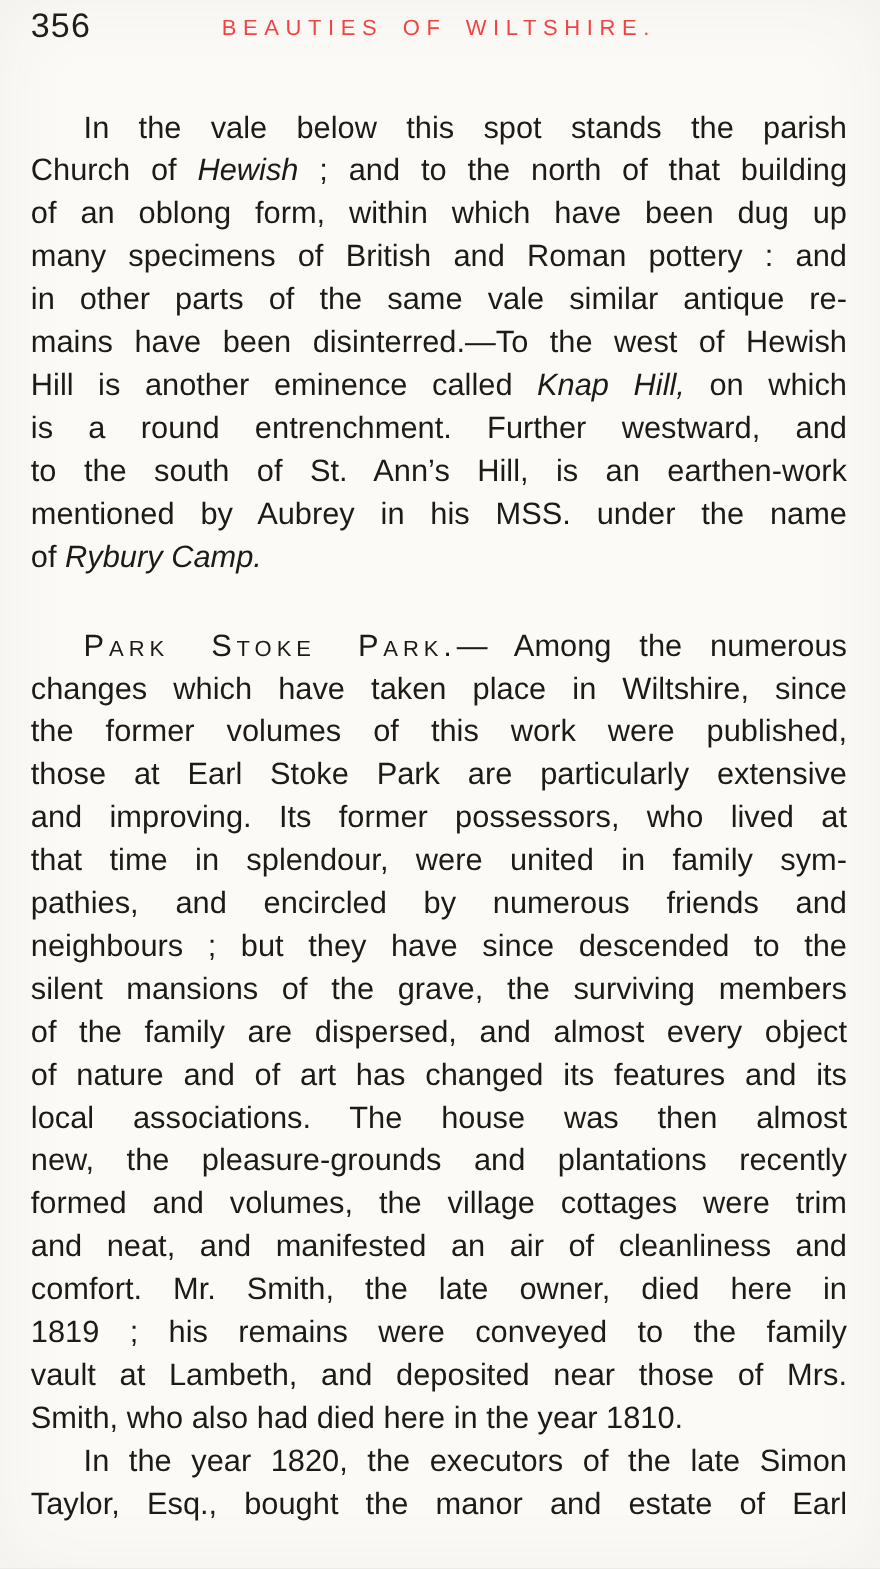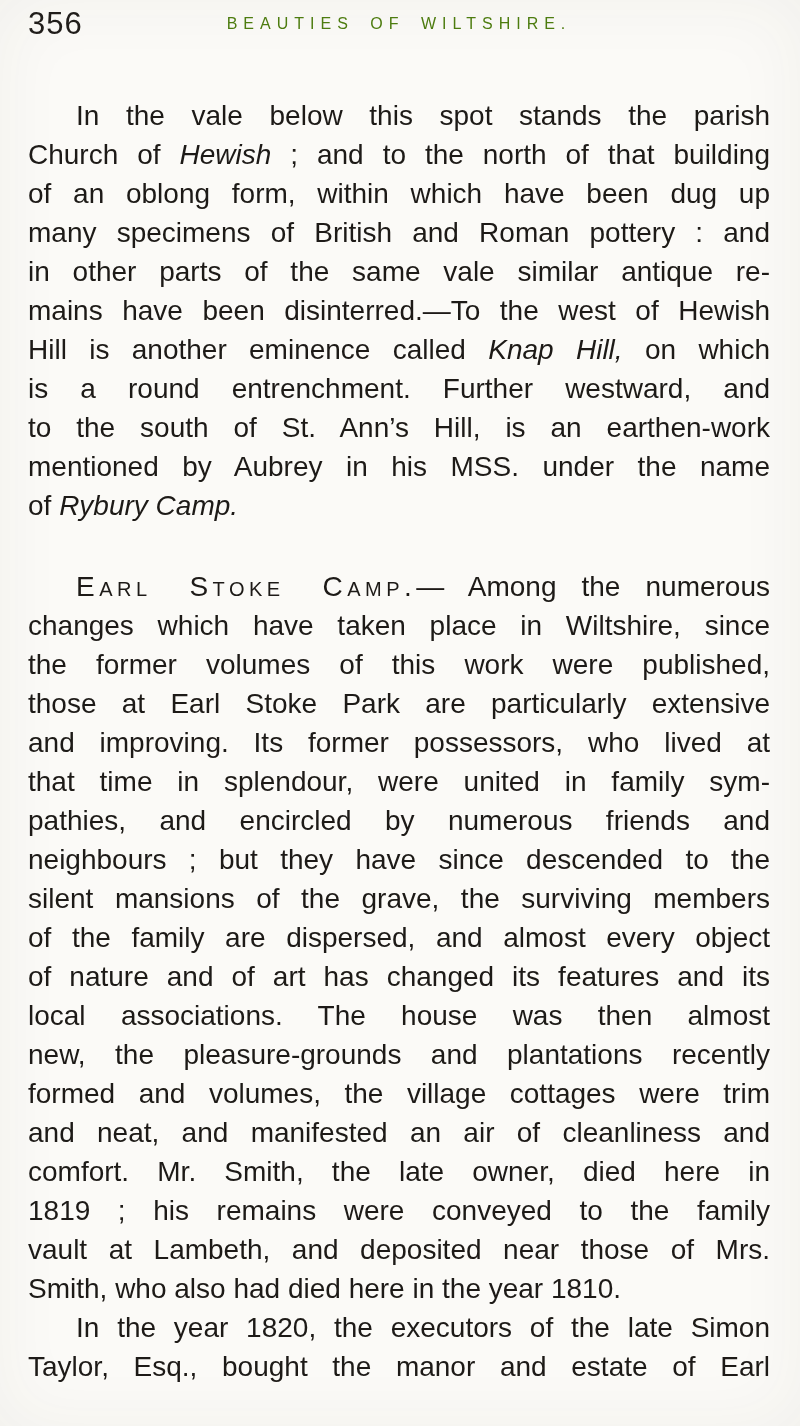--- a/index.html
+++ b/index.html
@@ -32,24 +32,24 @@
     font-size: 31px;
     letter-spacing: 1px;
     color: #201d1a;
   }
   .running-title {
     position: absolute;
     left: 0;
     right: 0;
     top: 9px;
     text-align: center;
-    font-size: 16px;
+    font-size: 20px;
     letter-spacing: 6px;
     word-spacing: 6px;
-    color: #4d7c0f;
+    color: #ef4444;
   }
   .text-body {
     position: absolute;
     top: 64px;
     left: 28px;
     width: 742px;
     font-size: 28px;
     line-height: 39px;
     margin-top: 32px;
   }
@@ -95,21 +95,21 @@
       <div class="line j">in other parts of the same vale similar antique re-</div>
       <div class="line j">mains have been disinterred.—To the west of Hewish</div>
       <div class="line j"><span>Hill is another eminence called </span><span class="it">Knap Hill,</span><span> on which</span></div>
       <div class="line j">is a round entrenchment.  Further westward, and</div>
       <div class="line j">to the south of St. Ann’s Hill, is an earthen-work</div>
       <div class="line j">mentioned by Aubrey in his MSS. under the name</div>
       <div class="line nj"><span>of </span><span class="it">Rybury Camp.</span></div>
     </div>
 
     <div class="paragraph para-2">
-      <div class="line j indent"><span class="sc">Earl Stoke Camp.</span><span>— Among the numerous</span></div>
+      <div class="line j indent"><span class="sc">Park Stoke Park.</span><span>— Among the numerous</span></div>
       <div class="line j">changes which have taken place in Wiltshire, since</div>
       <div class="line j">the former volumes of this work were published,</div>
       <div class="line j">those at Earl Stoke Park are particularly extensive</div>
       <div class="line j">and improving.  Its former possessors, who lived at</div>
       <div class="line j">that time in splendour, were united in family sym-</div>
       <div class="line j">pathies, and encircled by numerous friends and</div>
       <div class="line j">neighbours ; but they have since descended to the</div>
       <div class="line j">silent mansions of the grave, the surviving members</div>
       <div class="line j">of the family are dispersed, and almost every object</div>
       <div class="line j">of nature and of art has changed its features and its</div>

